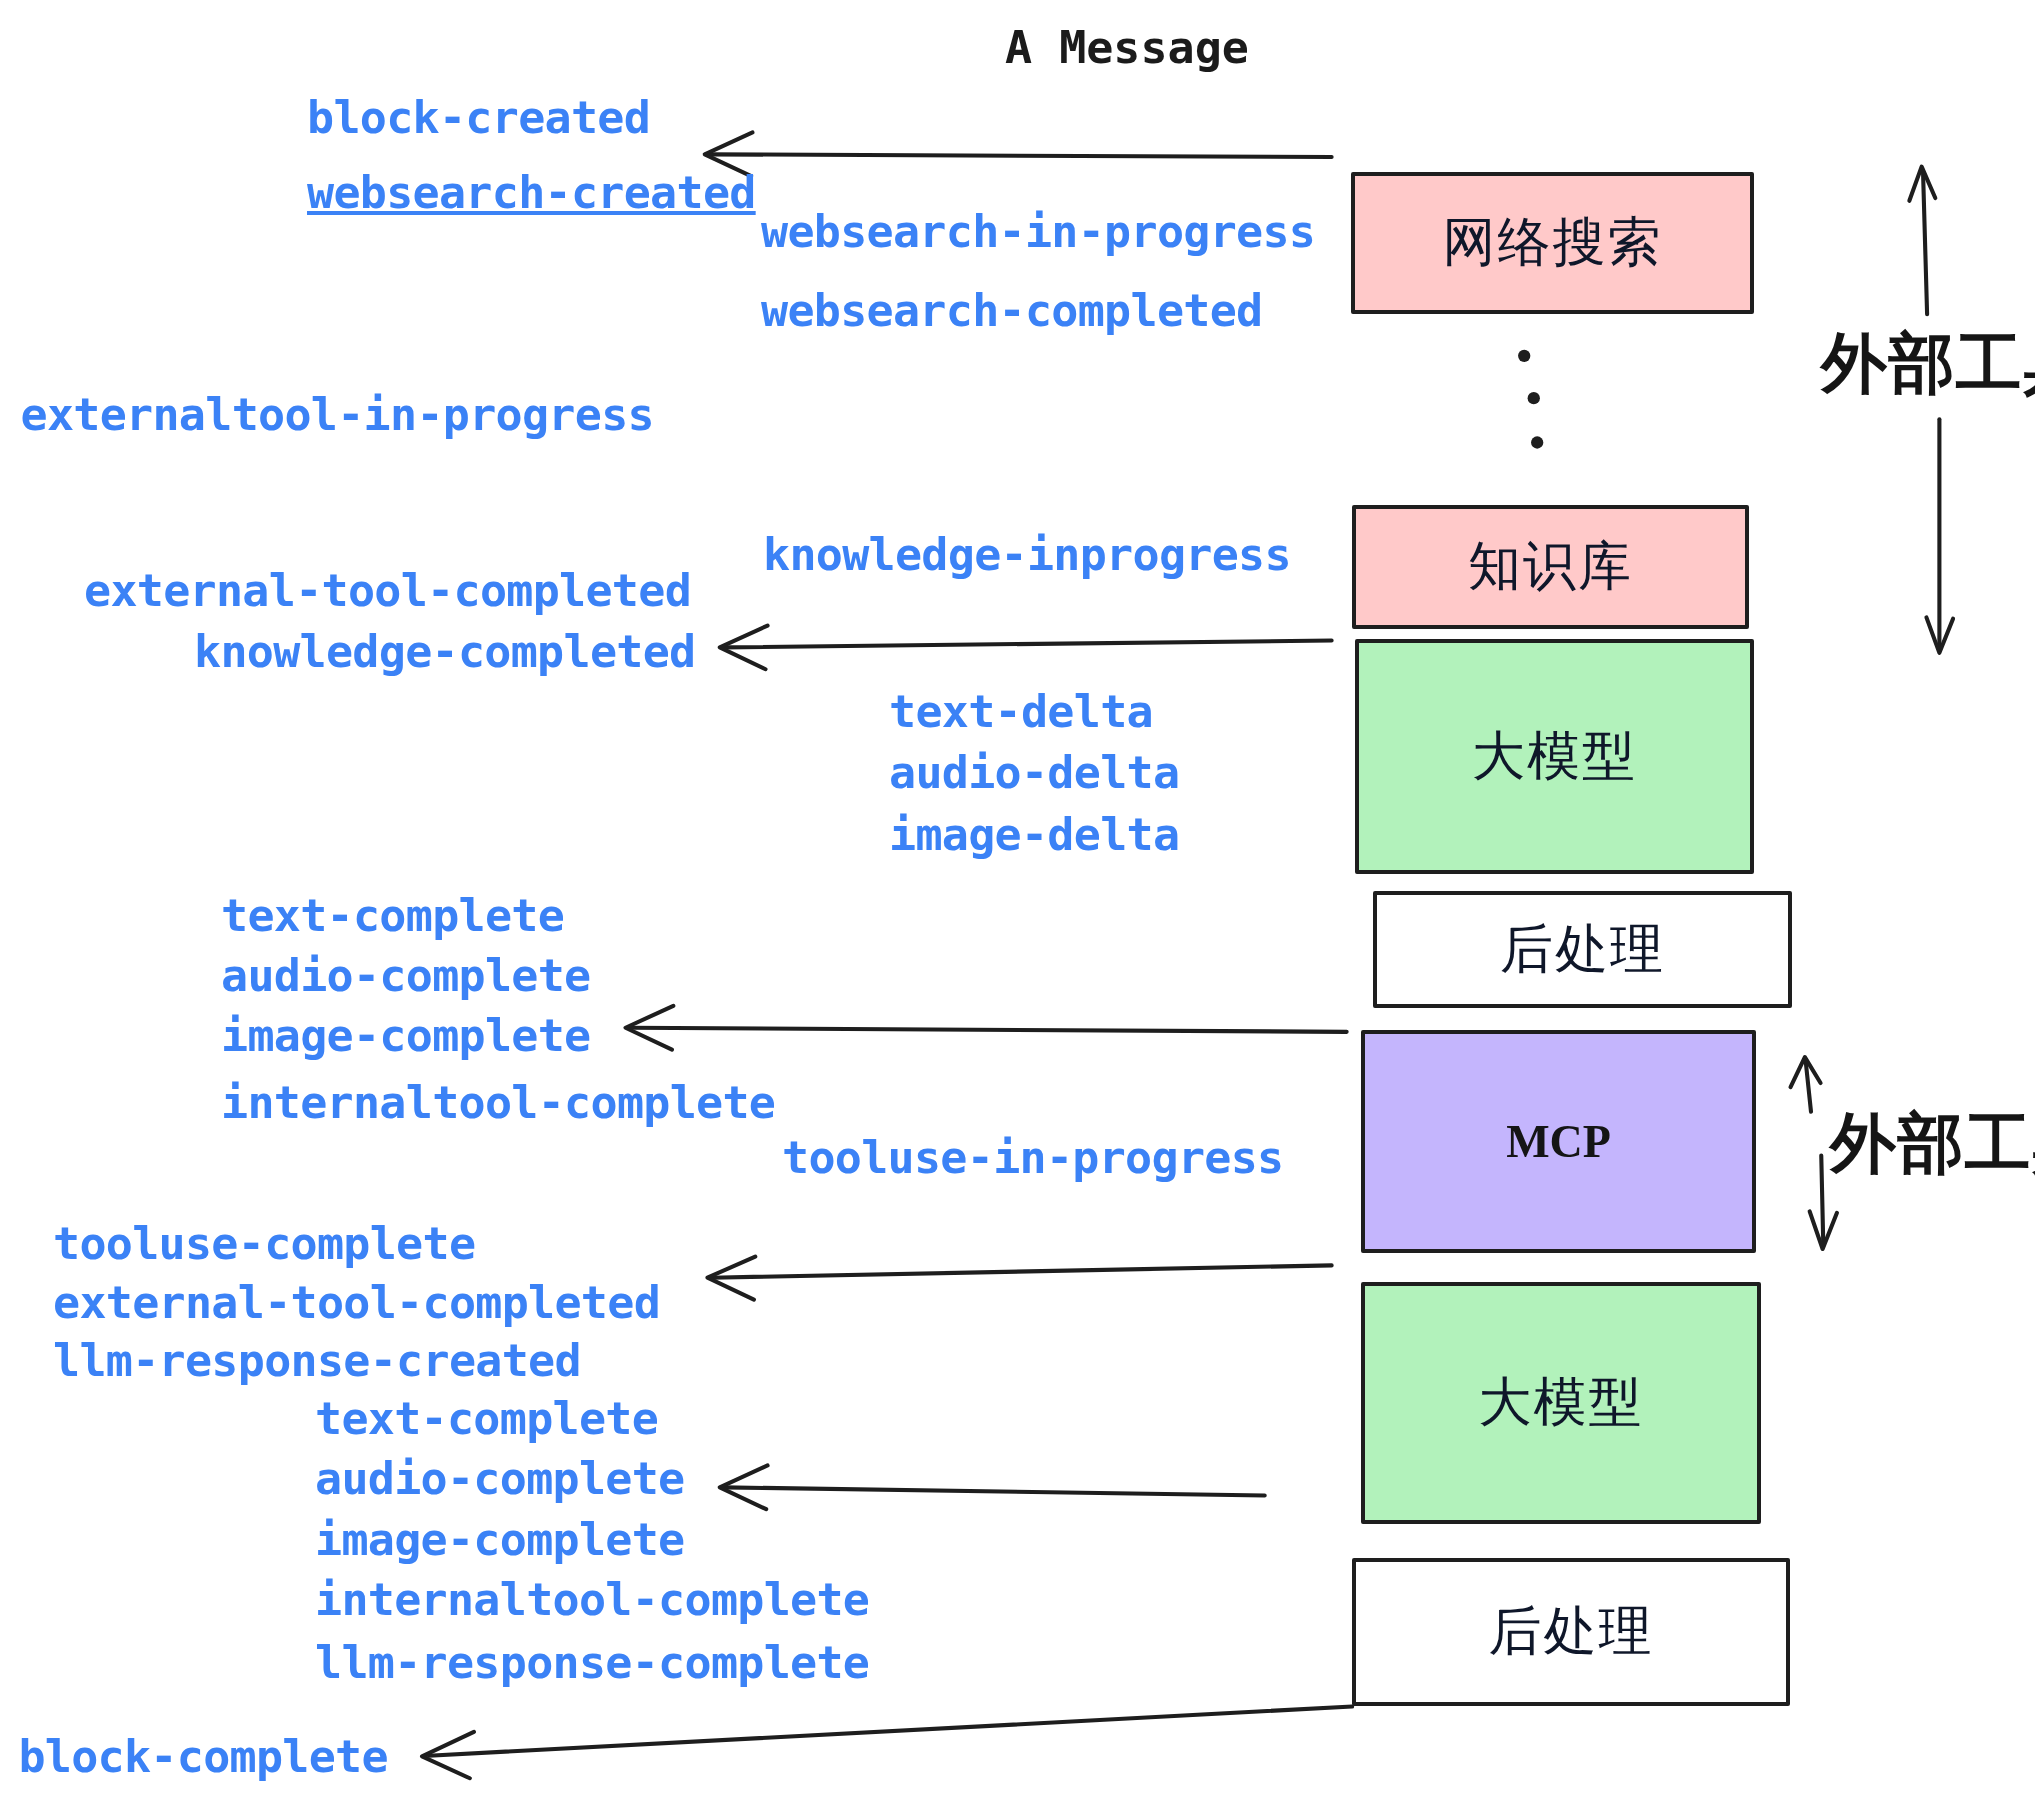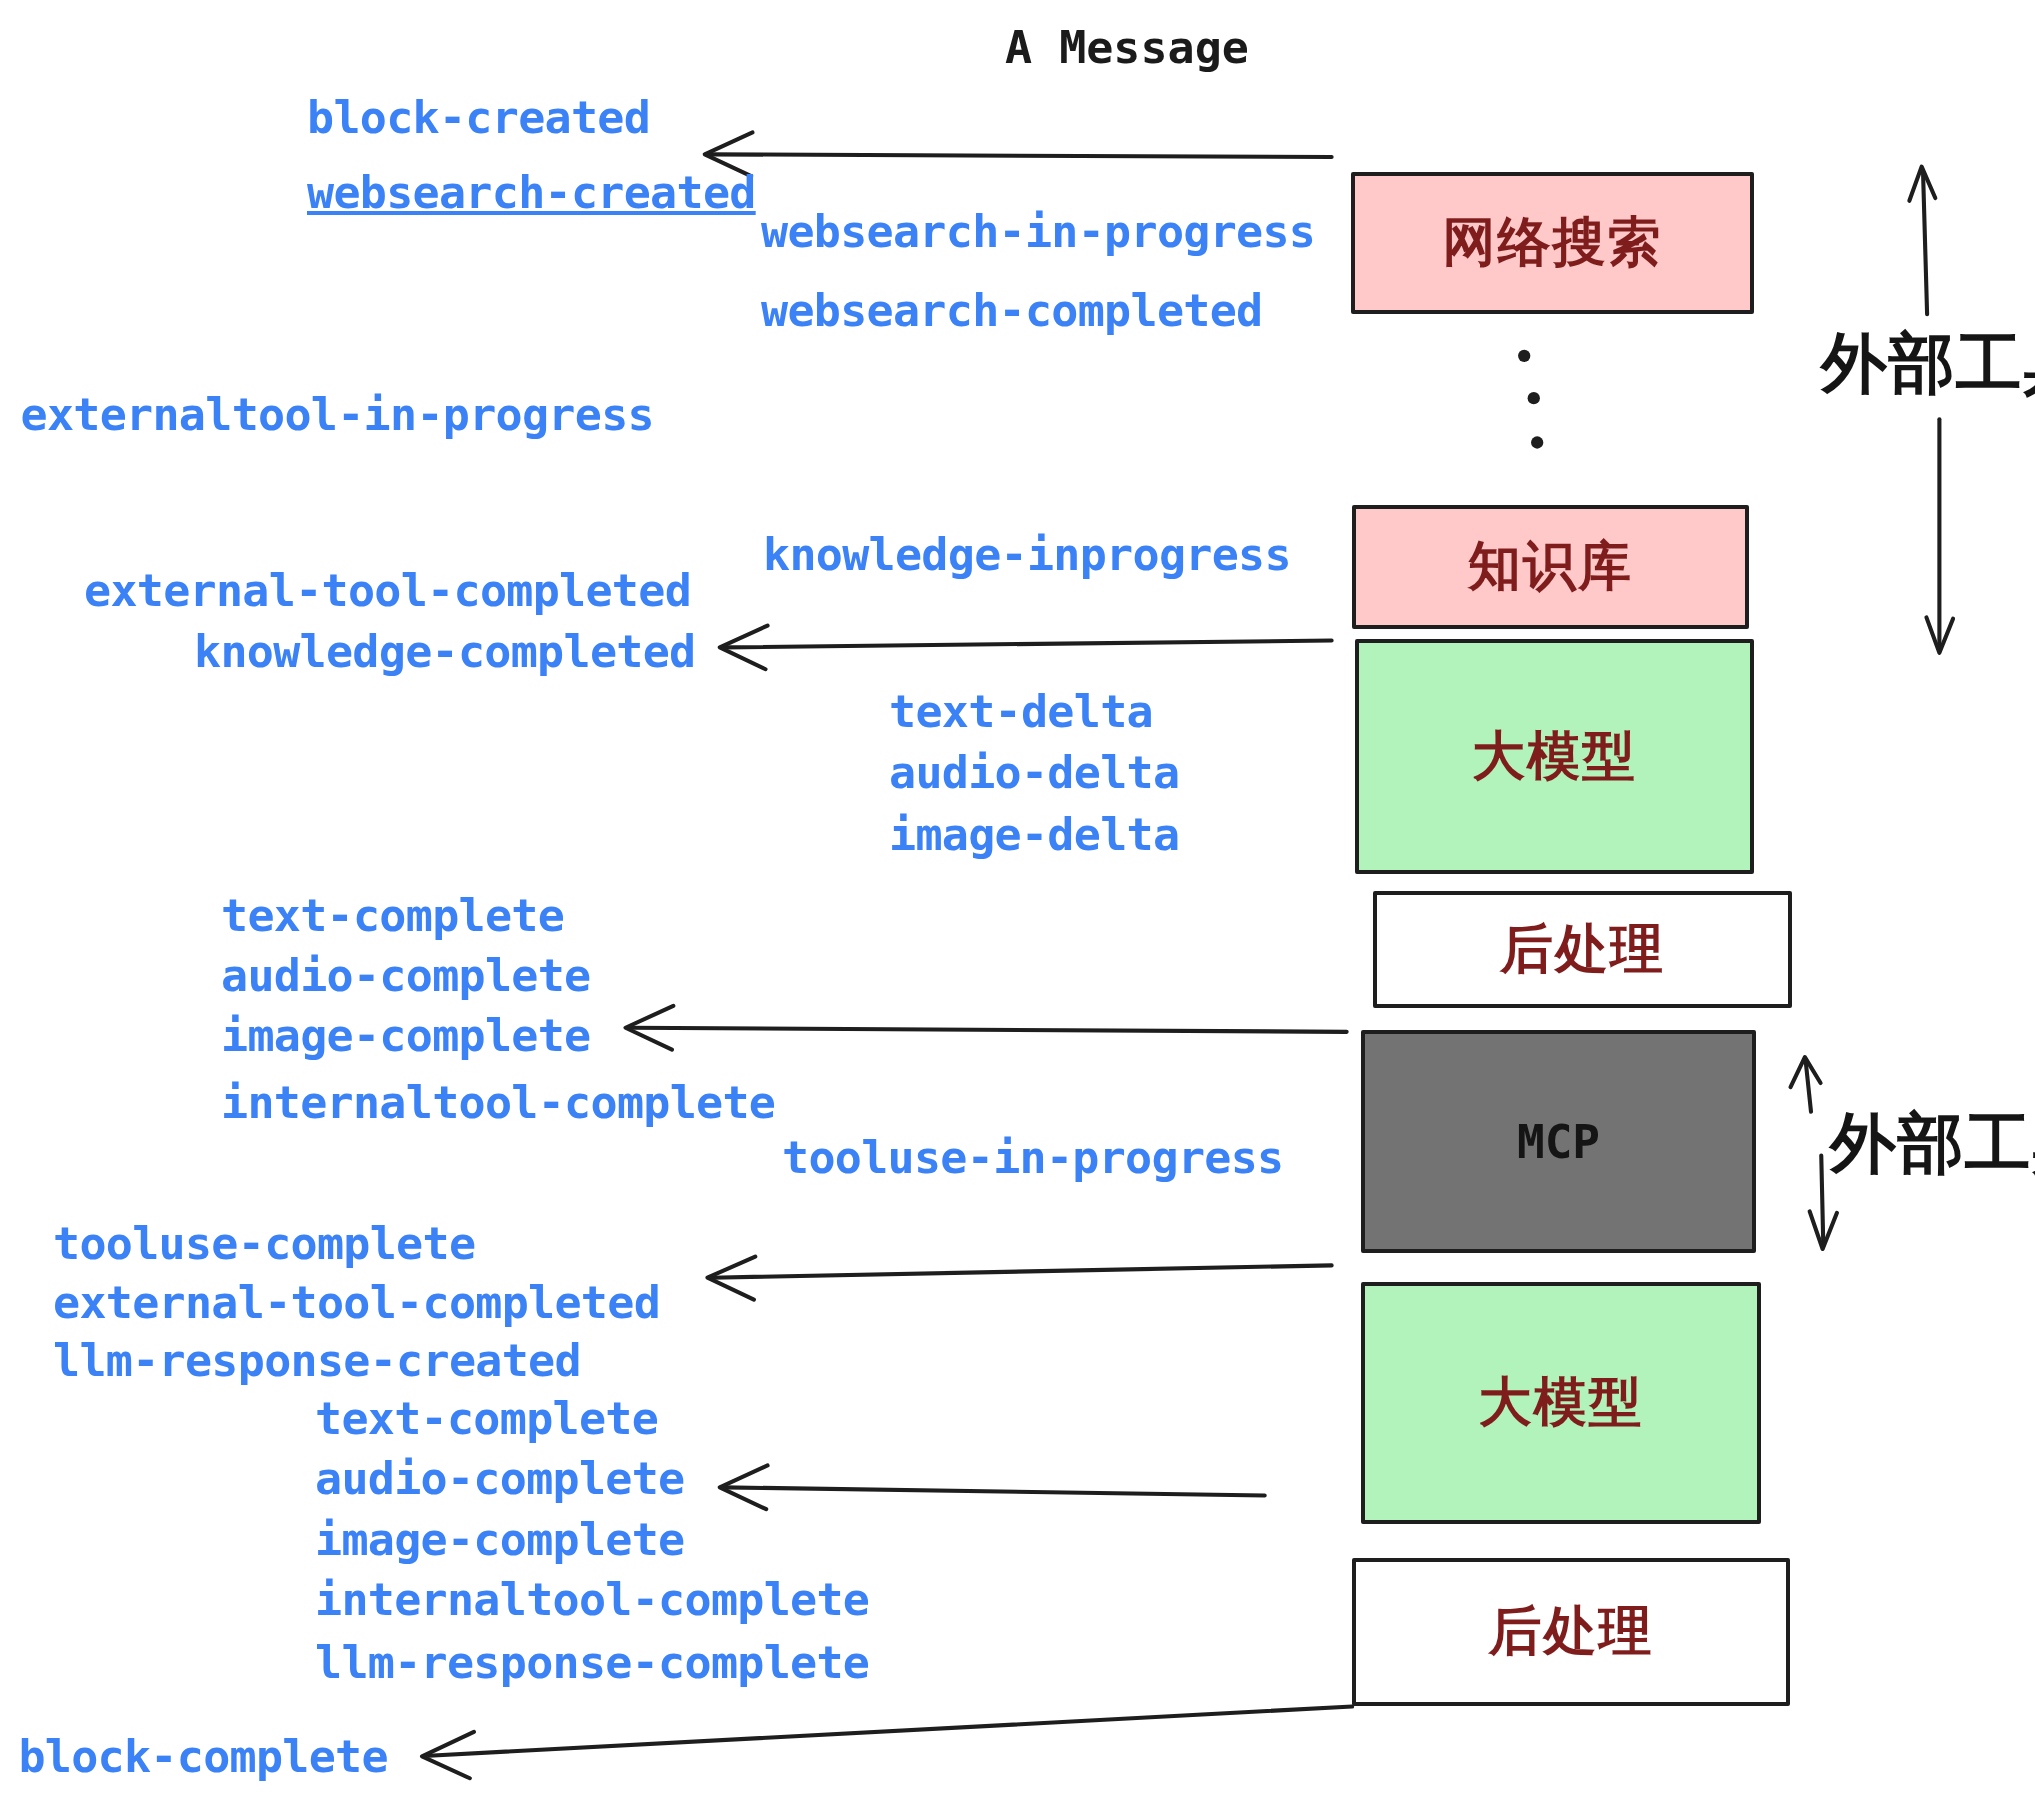--- a/index.html
+++ b/index.html
@@ -22,29 +22,29 @@
     letter-spacing:-0.7px;
   }
   .box{
     position:absolute;
     border:4.1px solid #1e1e1e;border-radius:2px;
     box-sizing:border-box;
     display:flex;align-items:center;justify-content:center;
   }
   .box .zh{
     font-family:"DejaVu Sans","Liberation Sans",sans-serif;
-    font-size:53px;font-weight:700;color:#7f1d1d;
+    font-size:53px;font-weight:400;color:#0f172a;
     white-space:nowrap;letter-spacing:2px;
   }
   .box .mono{
     font-size:46px;font-weight:bold;color:#151515;white-space:nowrap;
   }
   .pink{background:#ffc9c9;}
   .green{background:#b2f2bb;}
-  .yellow{background:#737373;}
+  .yellow{background:#c4b5fd;font-family:Liberation Serif, serif;}
   .white{background:#ffffff;}
   .side-label{
     position:absolute;
     font-family:"DejaVu Sans","Liberation Sans",sans-serif;
     font-size:66px;font-weight:600;color:#151515;
     white-space:nowrap;line-height:1;letter-spacing:1.4px;
   }
   svg.arrows{position:absolute;left:0;top:0;}
   svg.arrows line, svg.arrows polyline{
     stroke:#1e1e1e;stroke-width:6;fill:none;

